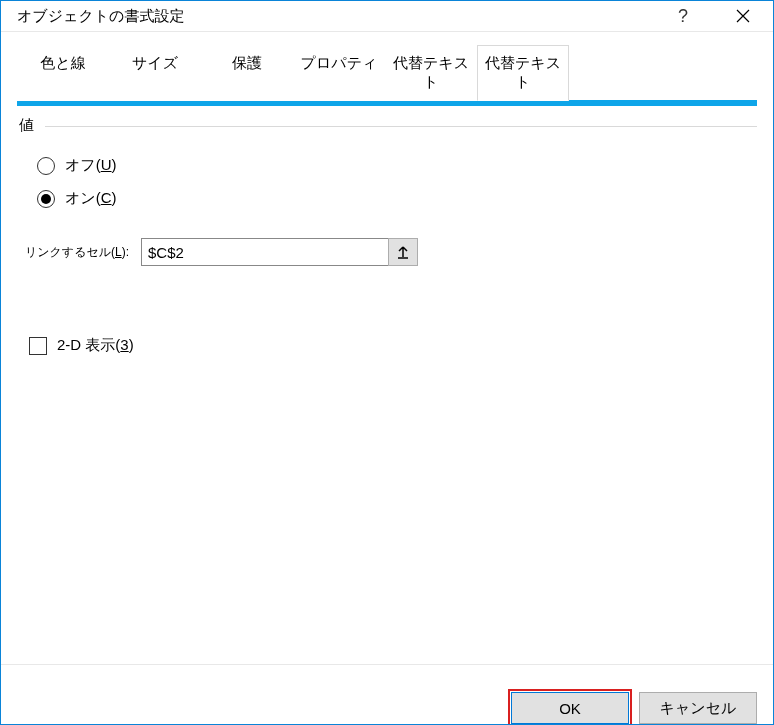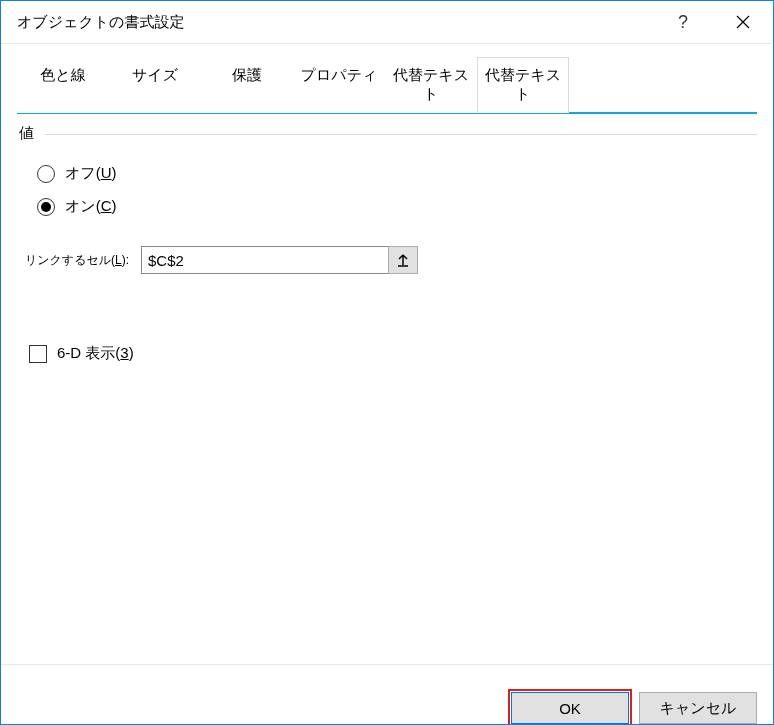--- a/index.html
+++ b/index.html
@@ -10,21 +10,21 @@
     font-size: 15px;
     background: #fff;
     width: 774px;
     height: 725px;
     overflow: hidden;
     border: 1px solid #0a84d8;
     display: flex;
     flex-direction: column;
   }
   .titlebar {
-    height: 43px;
+    height: 31px;
     background: #ffffff;
     display: flex;
     align-items: center;
     padding: 0 0 0 16px;
     border-bottom: 1px solid #e8e8e8;
   }
   .titlebar-title {
     flex: 1;
     font-size: 15px;
     color: #000;
@@ -44,21 +44,21 @@
   
   .content {
     flex: 1;
     display: flex;
     flex-direction: column;
     padding: 12px 16px 12px 16px;
   }
   
   .tabs {
     display: flex;
-    border-bottom: 2px solid #0ea5e9;
+    border-bottom: 6px solid #0ea5e9;
     margin-bottom: 16px;
   }
   .tab {
     padding: 8px 0;
     width: 92px;
     text-align: center;
     font-size: 15px;
     color: #000;
     background: #fff;
     position: relative;
@@ -239,21 +239,21 @@
           <svg viewBox="0 0 12 14">
             <path d="M6 12 L6 2 M6 2 L2 6 M6 2 L10 6" stroke="#000" stroke-width="1.5" fill="none"></path>
             <line x1="1" y1="13" x2="11" y2="13" stroke="#000" stroke-width="1.5"></line>
           </svg>
         </div>
       </div>
     </div>
 
     <div class="check-row threed-row">
       <span class="check-outer"></span>
-      <span><span>6-D 表示(</span><span class="u">3</span><span>)</span></span>
+      <span><span>2-D 表示(</span><span class="u">3</span><span>)</span></span>
     </div>
   </div>
 </div>
 
 <div class="buttons">
   <div class="btn primary">OK</div>
   <div class="btn">キャンセル</div>
 </div>
 
 </body></html>

